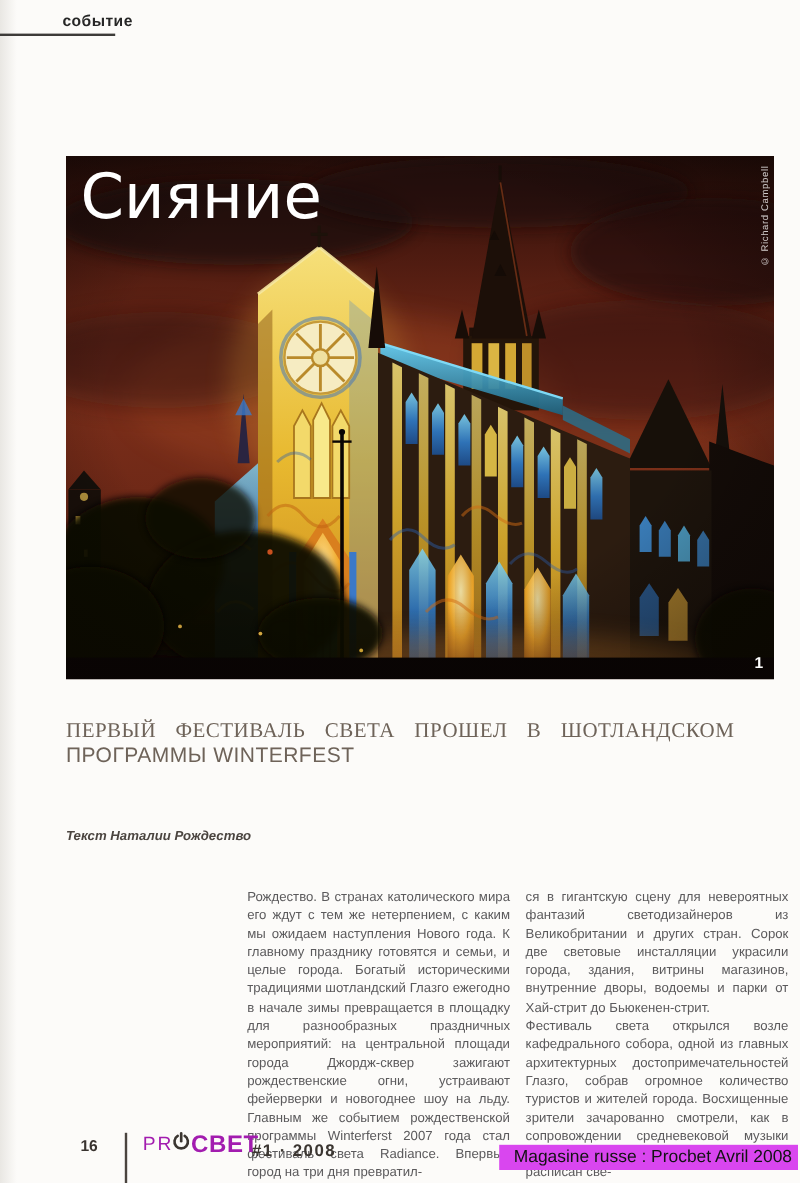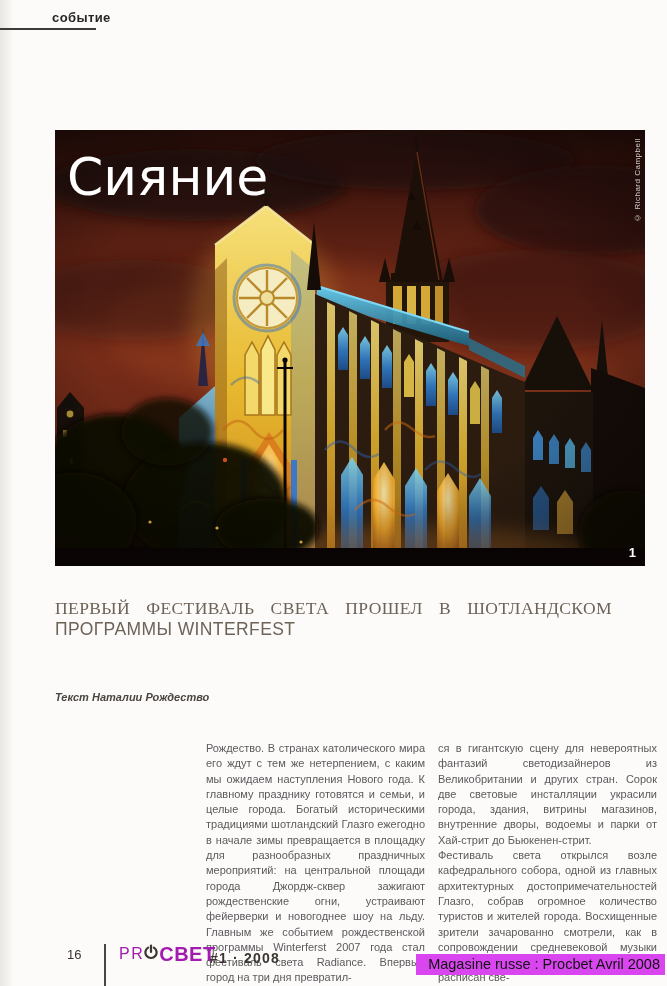--- a/index.html
+++ b/index.html
@@ -13,40 +13,40 @@
 
   
   .section-label{position:absolute;left:52px;top:10px;font-size:13px;font-weight:bold;
     color:#262626;letter-spacing:.4px;}
   .section-rule{position:absolute;left:0;top:28px;width:96px;height:2px;background:#3d3b39;}
 
   
   .photo{position:absolute;left:55px;top:130px;width:590px;height:436px;overflow:hidden;background:#2a100b;}
   .photo svg{display:block;}
   .photo-title{position:absolute;left:12px;top:8px;color:#ffffff;font-size:52px;line-height:1.05;
-    font-family:"DejaVu Sans",sans-serif;font-weight:500;letter-spacing:0px;margin-top:12px;}
+    font-family:"DejaVu Sans",sans-serif;font-weight:500;letter-spacing:0px;}
   .photo-credit{position:absolute;right:3px;top:8px;color:rgba(255,255,255,.78);font-size:8px;
     writing-mode:vertical-rl;transform:rotate(180deg);letter-spacing:.5px;}
   .photo-number{position:absolute;right:9px;bottom:6px;color:#fff;font-size:13px;font-weight:bold;}
 
   
   .headline{position:absolute;left:55px;top:598px;width:557px;color:#6e6359;
     font-size:17.5px;line-height:20.5px;letter-spacing:.4px;font-weight:500;}
   .headline .just{text-align:justify;text-align-last:justify;font-family:Liberation Serif, serif;}
 
   .byline{position:absolute;left:55px;top:691px;font-size:11px;font-style:italic;
     font-weight:bold;color:#4b4540;}
 
   
   .article{position:absolute;left:206px;top:741px;width:452px;display:flex;gap:13px;}
   .col{width:219px;font-size:11px;line-height:15.3px;color:#5b5a5c;text-align:justify;}
   .col p{margin:0;}
 
   
-  .page-number{position:absolute;left:67px;top:947px;font-size:13px;font-weight:normal;color:#39332f;}
+  .page-number{position:absolute;left:67px;top:947px;font-size:13px;font-weight:bold;color:#39332f;}
   .footer-rule{position:absolute;left:104px;top:944px;width:2px;height:42px;background:#4a443f;}
   .logo{position:absolute;left:119px;top:945px;height:18px;display:flex;align-items:center;color:#a21caf;}
   .logo .pr{font-size:16px;letter-spacing:1.5px;font-weight:500;}
   .logo .pwr{margin:0 1px 0 0;display:inline-block;}
   .logo .svet{font-size:20px;font-weight:bold;letter-spacing:.5px;}
   .issue{position:absolute;left:210px;top:950px;font-size:14px;font-weight:bold;
     letter-spacing:1.2px;color:#3b3631;}
 
   
   .caption{position:absolute;right:2px;top:954px;background:#d946ef;padding:2px 5px 3px 12px;

